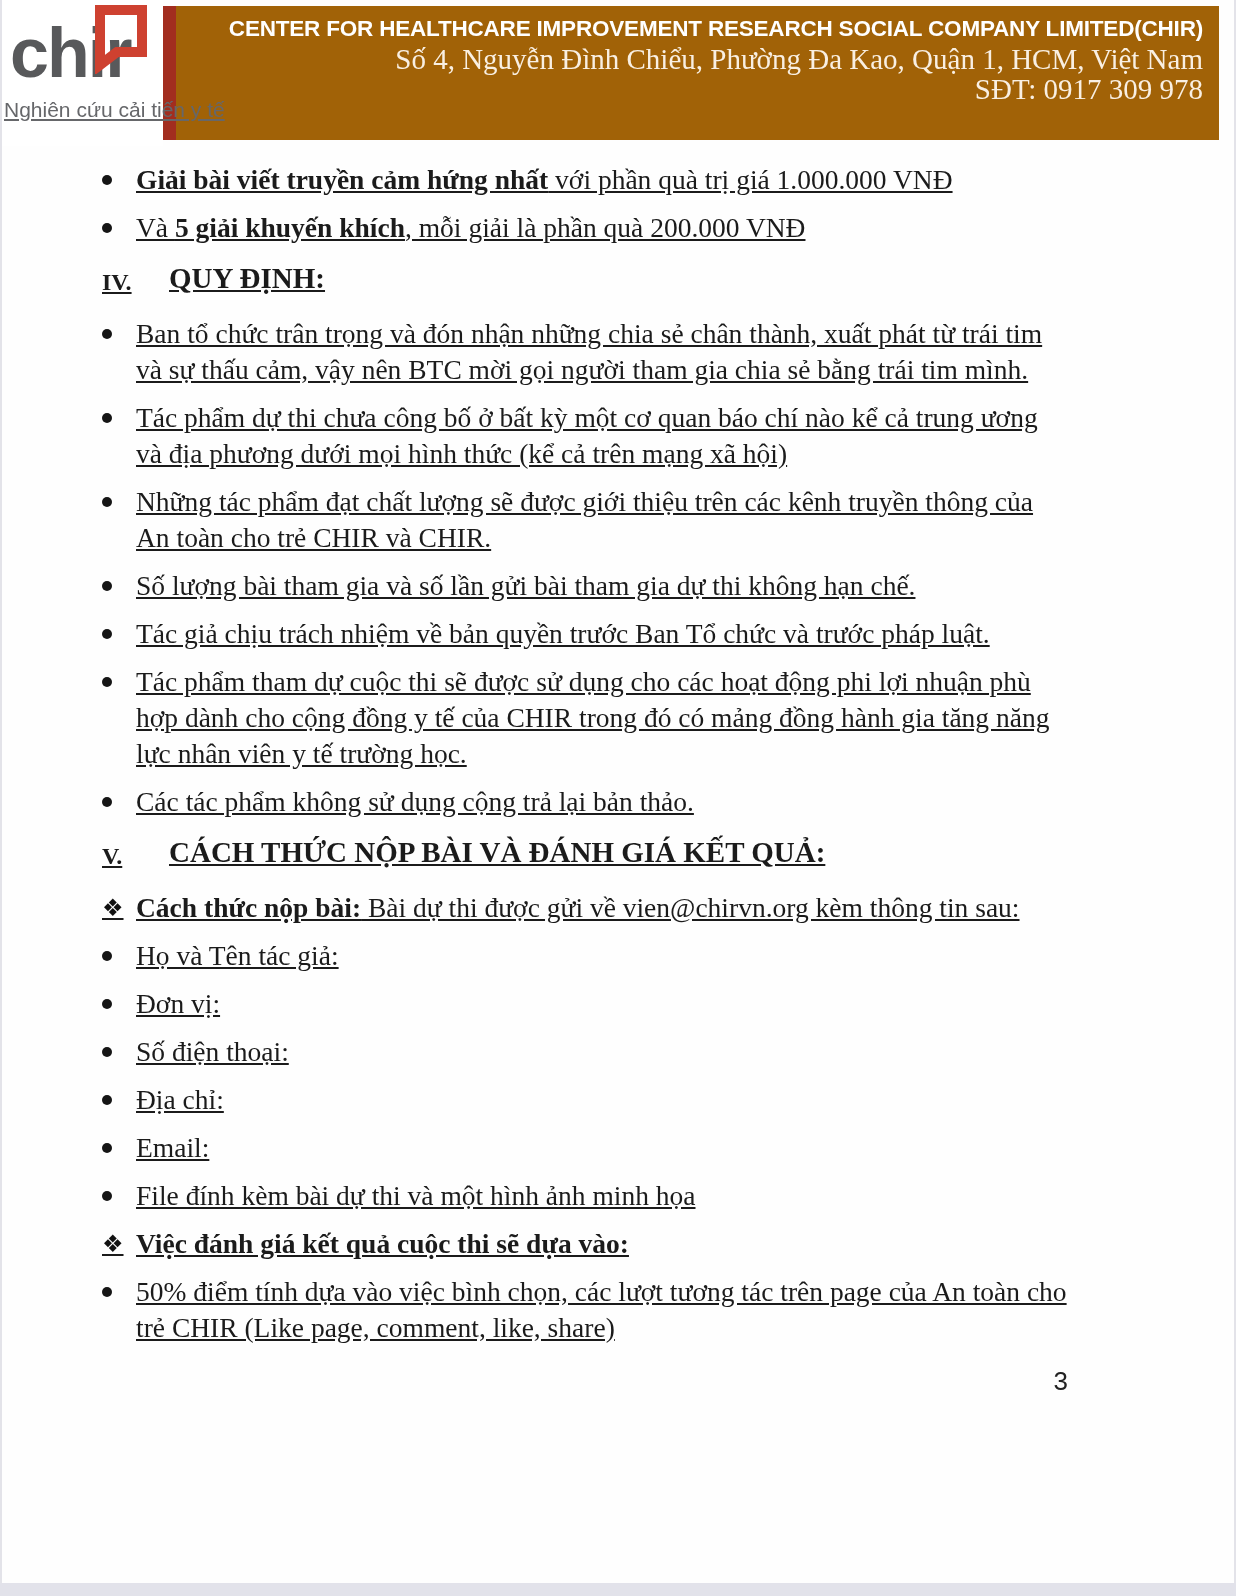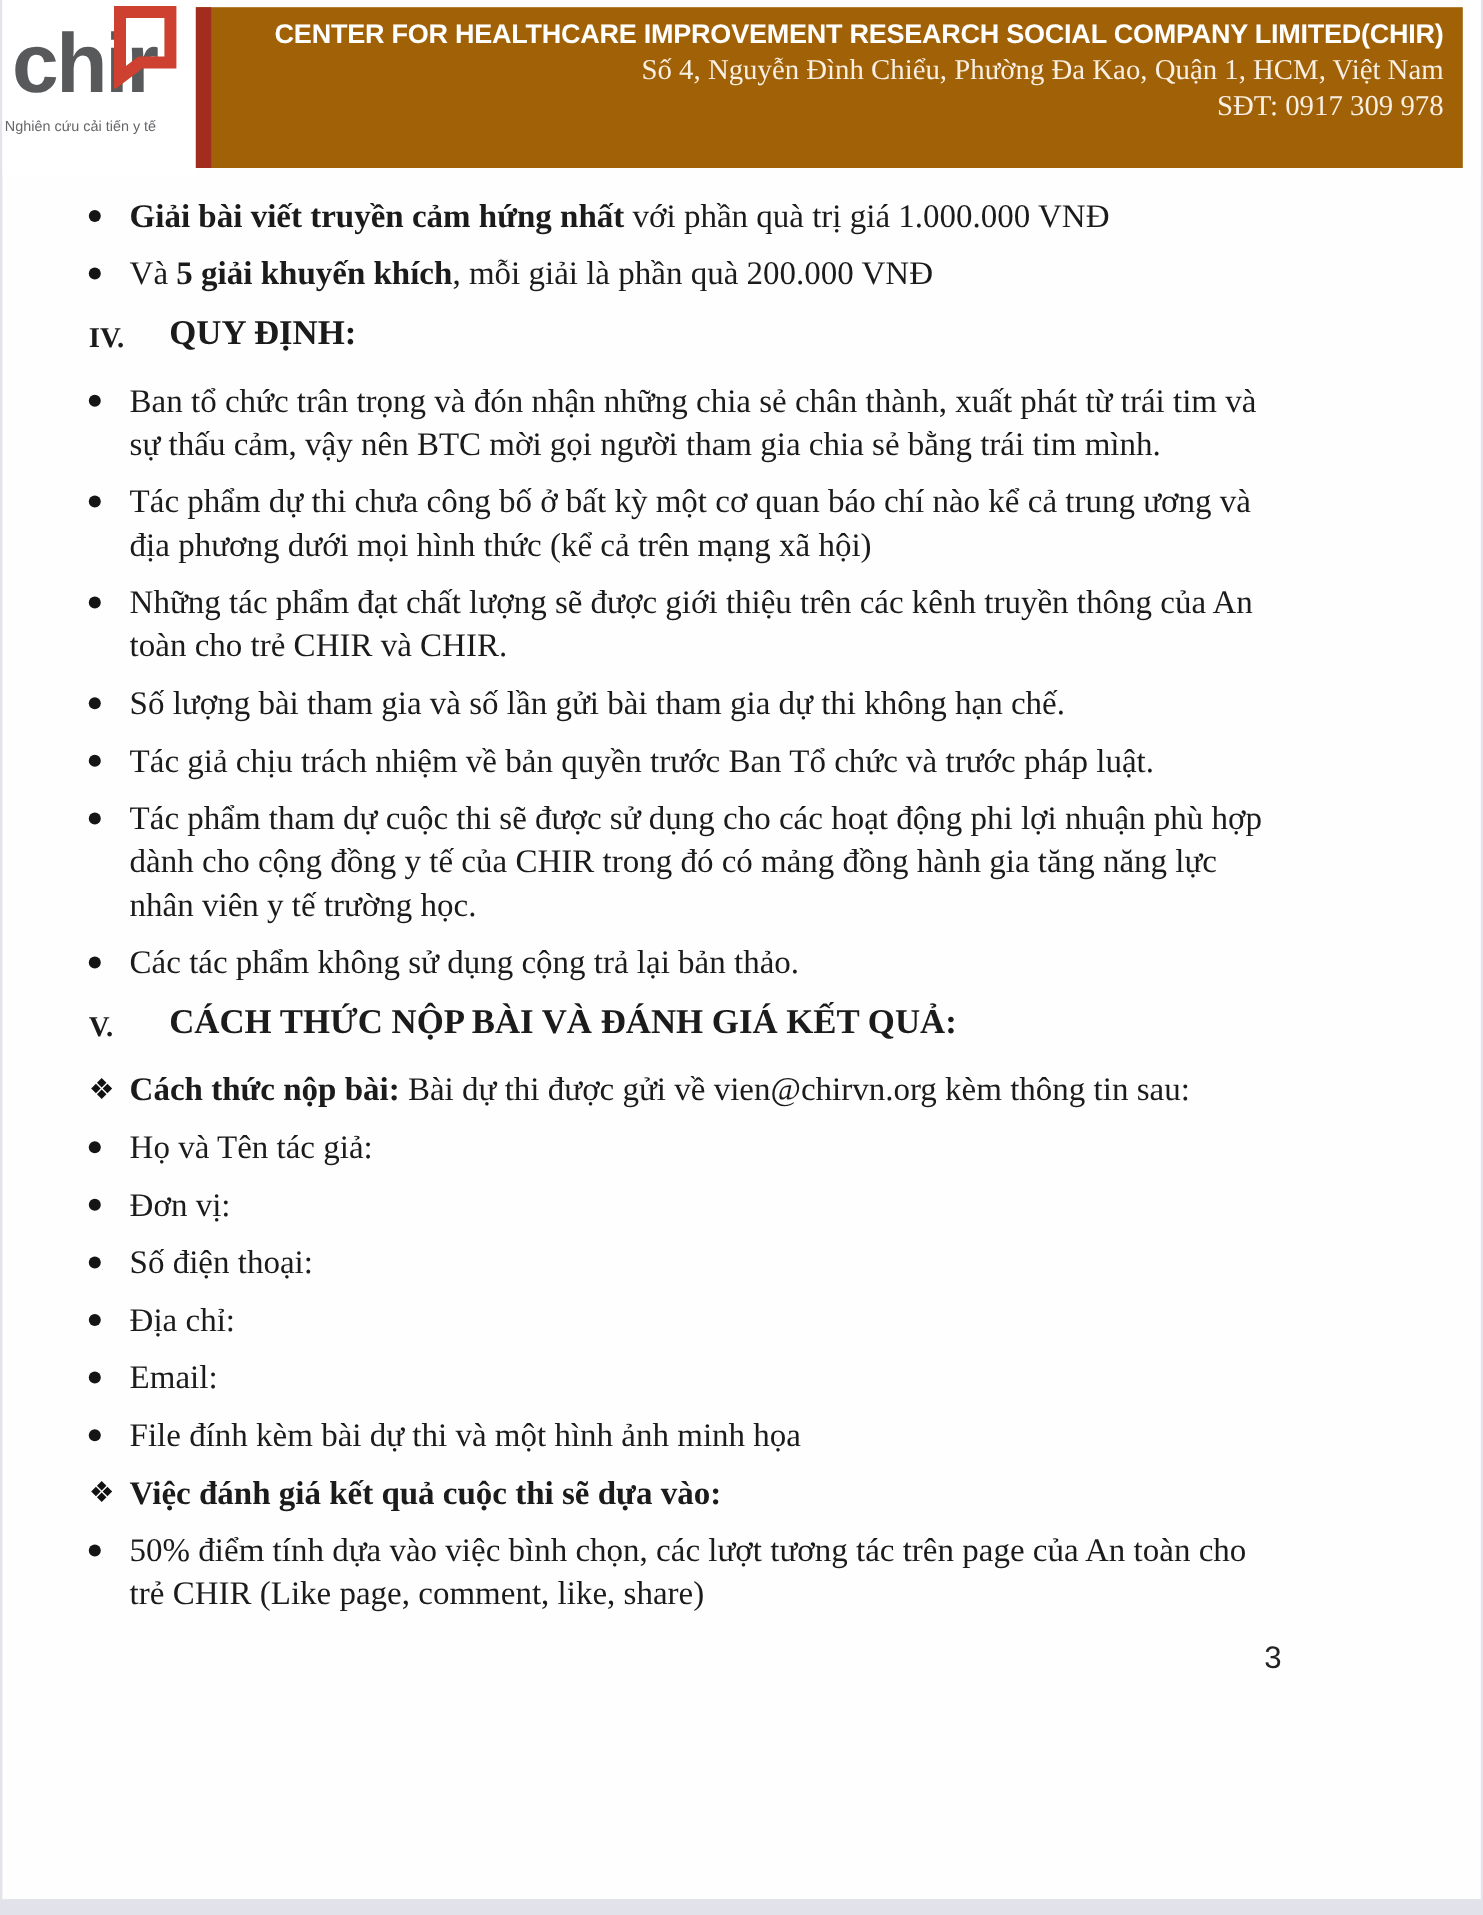--- a/index.html
+++ b/index.html
@@ -51,23 +51,24 @@
     letter-spacing:-2px;
     color:#58595B;
     line-height:1;
   }
   .logo-bubble {
     position:absolute; left:92px; top:4px;
   }
   .logo-tagline {
     position:absolute; left:2px; top:98px;
     font-family:"Liberation Sans", sans-serif;
-    font-size:12px;
+    font-size:21px;
     color:#66676A;
     white-space:nowrap;
+    text-decoration:underline;
   }
   .banner {
     flex:1;
     margin-top:6px;
     height:134px;
     box-sizing:border-box;
     background:#a16207;
     border-left:13px solid #A22D1F;
     text-align:right;
     padding:9px 16px 0 10px;
@@ -86,32 +87,33 @@
   .banner-line2 {
     font-family:"Liberation Serif", serif;
     font-weight:bold;
     font-size:25.5px;
     line-height:31px;
     color:#F9EFE2;
     white-space:nowrap;
   }
   .banner-line3, .banner-line4 {
     font-family:"Liberation Serif", serif;
-    font-size:24px;
+    font-size:29px;
     line-height:30px;
     color:#F9EFE2;
     white-space:nowrap;
   }
 
   
   .doc-body {
-    padding:16px 164px 0 72px;
+    padding:16px 164px 0 100px;
     font-size:27.5px;
     line-height:36px;
     color:#1B1B1B;
+    text-decoration:underline;
   }
   .row { display:flex; margin-bottom:12px; }
   .row .marker { width:34px; flex:none; }
   .row .dot {
     display:block;
     width:10px; height:10px;
     border-radius:50%;
     background:#151515;
     margin-top:13px;
   }

